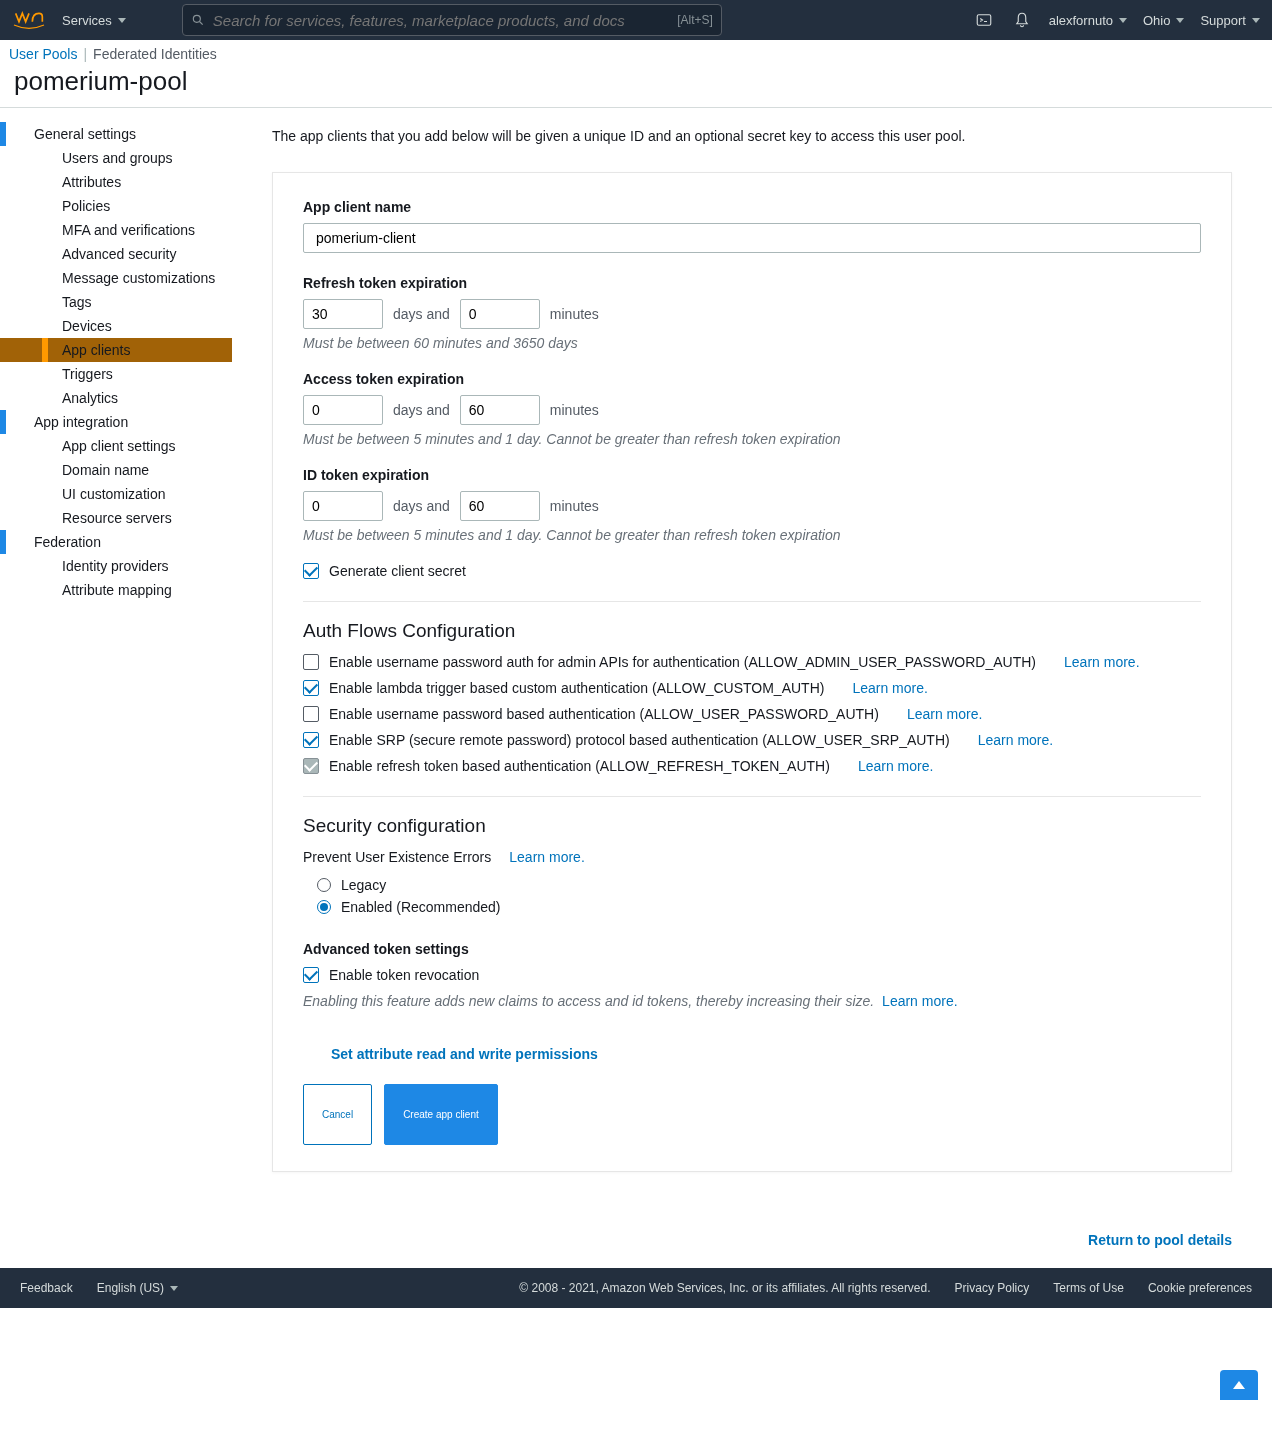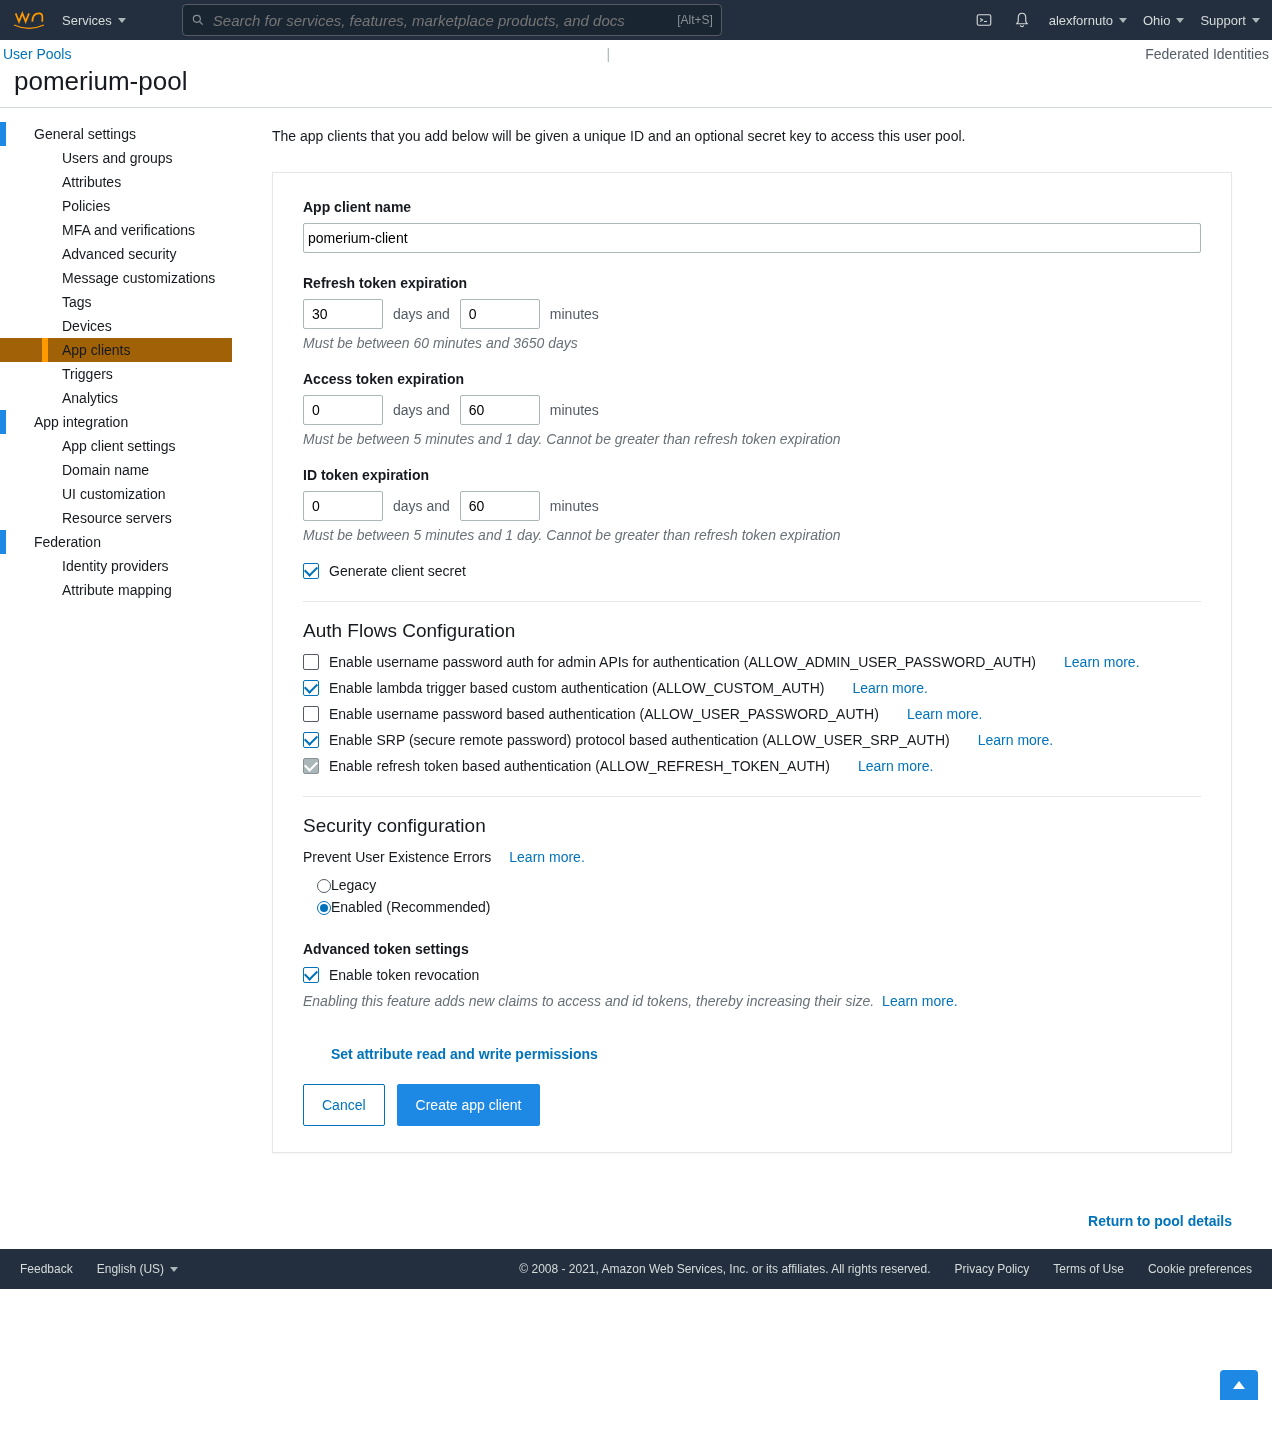--- a/index.html
+++ b/index.html
@@ -12,21 +12,21 @@
 .top-dd { display: flex; align-items: center; gap: 6px; font-size: 13px; cursor: pointer; color:#d5dbdb;}
 .caret-down { width:0;height:0;border-left:4px solid transparent;border-right:4px solid transparent;border-top:5px solid #aab7b8; }
 .searchwrap { flex: 0 0 540px; display:flex; align-items:center; background:#1a2532; border:1px solid #545b64; border-radius:4px; height:32px; padding:0 8px; color:#879196; gap:8px; margin-left:40px;}
 .searchwrap input { background:transparent; border:none; outline:none; color:#d5dbdb; font-size:15px; flex:1; font-style:italic;}
 .searchwrap .hint { font-size:12px; color:#879196; }
 .topbar .spacer { flex:1; }
 .top-icon { width:22px; height:22px; display:flex; align-items:center; justify-content:center; color:#d5dbdb; cursor:pointer;}
 .top-icon svg { width:18px; height:18px; stroke:#d5dbdb; fill:none; stroke-width:1.5;}
 
 
-.tabs-row { padding: 6px 3px 0; font-size:14px; display:flex; gap:0;justify-content:space-between;}
+.tabs-row { padding: 6px 9px 0; font-size:14px; display:flex; gap:0;}
 .tabs-row a { color:#0073bb; text-decoration:none; padding:0 6px 0 0; }
 .tabs-row .sep { color:#aab7b8; margin:0 6px 0 0;}
 .tabs-row .tab2 { color:#545b64; }
 
 .pool-title { font-size:26px; font-weight:400; padding: 4px 14px 10px; }
 .divider-full { border-bottom:1px solid #d5dbdb; }
 
 
 .layout { display:flex; min-height: 1000px; }
 .sidebar { width: 232px; padding: 14px 0; flex-shrink:0;}
@@ -37,47 +37,47 @@
 .sb-item { display:block; padding: 4px 10px 4px 62px; font-size:14px; cursor:pointer; color:#16191f;}
 .sb-item.active { background:#a16207; font-weight:400; position:relative;}
 .sb-item.active::before { content:""; position:absolute; left:42px; top:0; bottom:0; width:6px; background:#ff9900; }
 
 
 .main h1 { font-size:24px; font-weight:500; text-align:center; margin-bottom:16px;}
 .subdesc { text-align:left; margin-bottom: 28px; font-size:14px;}
 .panel { border:1px solid #e6e6e6; background:#fff; padding: 26px 30px; box-shadow: 0 1px 3px rgba(0,0,0,0.04);}
 
 .field-label { font-weight:700; font-size:14px; margin-bottom:8px; display:block;}
-.text-input { width:100%; border:1px solid #aab7b8; border-radius:2px; padding:6px 4px; font-size:14px; margin-bottom:22px;}
+.text-input { width:100%; border:1px solid #aab7b8; border-radius:2px; padding:6px 12px; font-size:14px; margin-bottom:22px;}
 .num-input { width:80px; border:1px solid #aab7b8; border-radius:2px; padding:6px 8px; font-size:14px; text-align:left;}
 .exp-row { display:flex; align-items:center; gap:10px; margin-bottom:6px;}
 .between { font-size:14px; color:#545b64;}
 .hint-text { font-style:italic; color:#687078; font-size:14px; margin-bottom:20px;}
 
 .chk-row { display:flex; gap:10px; margin: 10px 0;}
 .chk { width:16px; height:16px; border:1px solid #545b64; background:#fff; display:inline-flex; align-items:center; justify-content:center; flex-shrink:0; cursor:pointer; border-radius:2px;}
 .chk.checked { background:#fff; border-color:#0073bb;}
 .chk.checked::after { content:""; width:10px; height:6px; border-left:2px solid #0073bb; border-bottom:2px solid #0073bb; transform: rotate(-45deg) translate(1px,-1px);}
 .chk.disabled-checked { background:#aab7b8; border-color:#879196;}
 .chk.disabled-checked::after { content:""; width:10px; height:6px; border-left:2px solid #fff; border-bottom:2px solid #fff; transform: rotate(-45deg) translate(1px,-1px);}
 .chk-label { font-size:14px;}
 .learn { color:#0073bb; text-decoration:none; margin-left:18px; font-size:14px;}
 
 .sec-title { font-size:19px; font-weight:500; margin: 8px 0 12px;}
 .hr { border:none; border-top:1px solid #e6e6e6; margin: 22px 0 18px;}
 
-.radio-row { display:flex; align-items:flex-end; margin:0 0 6px 14px;}
+.radio-row { display:flex; align-items:center; gap:10px; margin:0 0 6px 14px;}
 .radio { width:14px; height:14px; border:1px solid #545b64; border-radius:50%; display:inline-flex; align-items:center; justify-content:center; cursor:pointer;}
 .radio.checked { border-color:#0073bb;}
 .radio.checked::after { content:""; width:8px; height:8px; background:#0073bb; border-radius:50%;}
 
 .perm-link { color:#0073bb; font-weight:700; margin: 26px 0 22px 28px; display:inline-block; cursor:pointer;}
 
 .btn-row { display:flex; gap:12px;}
-.btn { padding:12px 18px; border-radius:2px; font-size:14px; cursor:pointer; border:1px solid;text-align:center;}
+.btn { padding:24px 18px; border-radius:2px; font-size:10px; cursor:pointer; border:1px solid;text-align:center;}
 .btn-cancel { background:#fff; border-color:#0073bb; color:#0073bb;}
 .btn-primary { background:#1e88e5; border-color:#1e88e5; color:#fff;}
 
 .return-row { text-align:right; padding: 20px 40px; }
 .return-row a { color:#0073bb; font-weight:700; text-decoration:none;padding-left:16px;}
 
 
 .footer { background:#232f3e; height:40px; display:flex; align-items:center; padding:0 20px; color:#d5dbdb; font-size:12px; gap:24px;}
 .footer .spacer { flex:1;}
 .footer a { color:#d5dbdb; text-decoration:none;}

